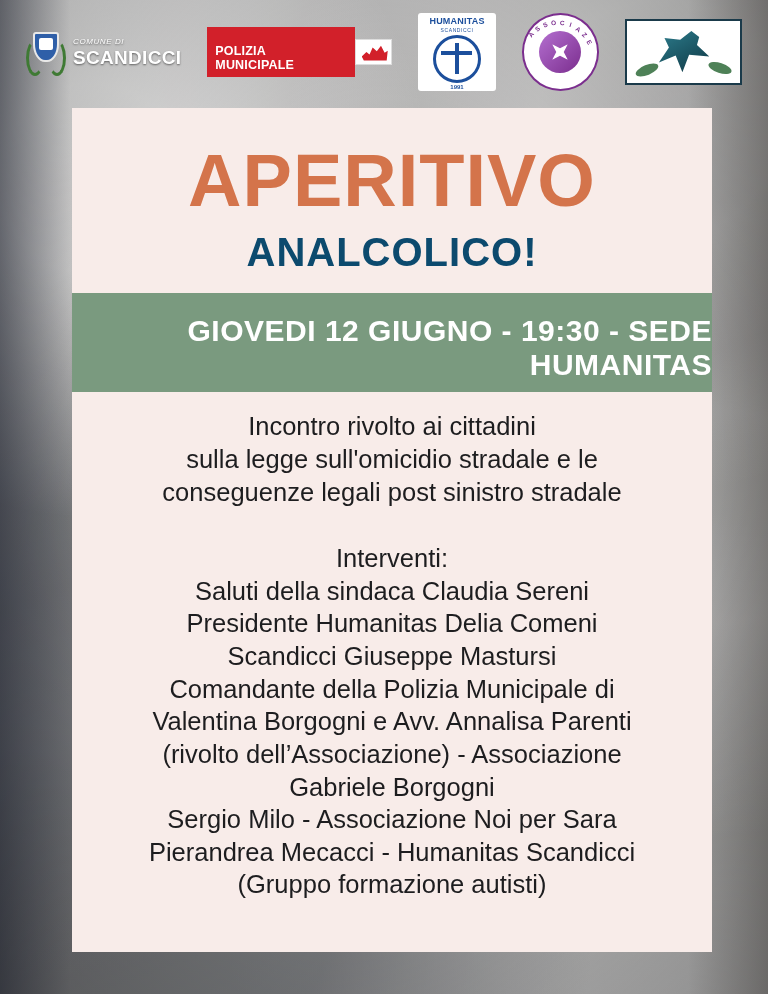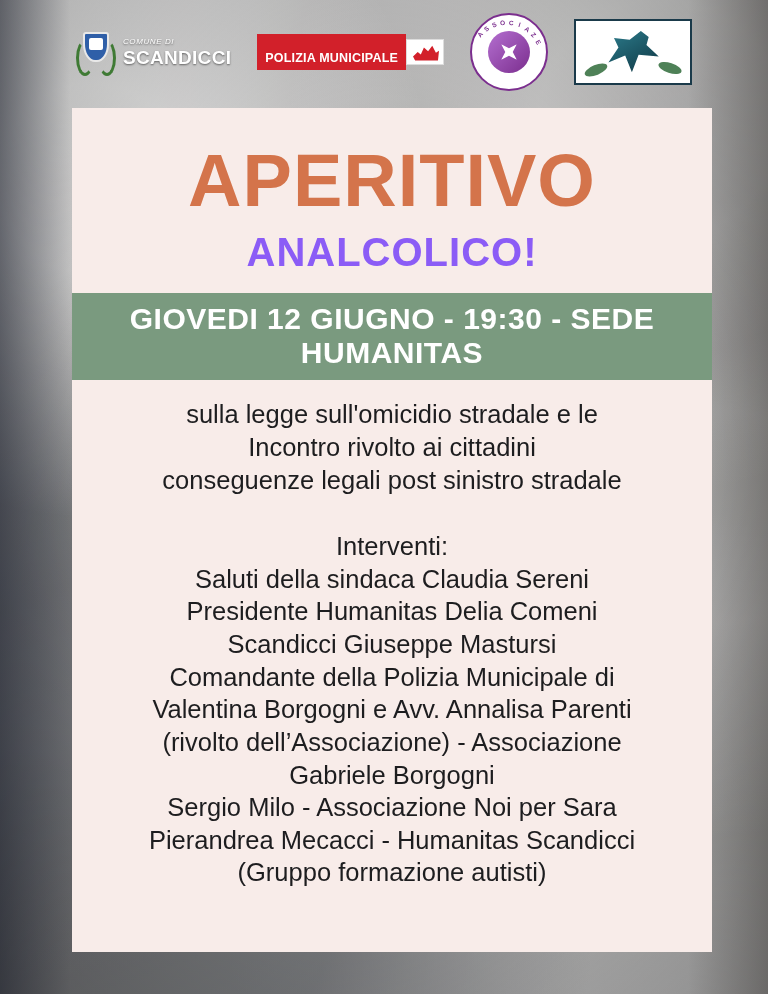--- a/index.html
+++ b/index.html
@@ -308,36 +308,37 @@
     font-size: 74px;
     line-height: 0.95;
     letter-spacing: 1px;
     margin: 14px 0 0 0;
   }
   .headline .line2 {
     display: block;
     margin-top: 12px;
   }
   .subhead {
-    color: #8b5cf6;
+    color: #0c4a6e;
     font-weight: bold;
     font-size: 40px;
     letter-spacing: 1px;
     margin-top: 14px;
   }
 
   .green-band {
     margin: 18px -20px 0 -20px;
     background: #7a9a7f;
     color: #ffffff;
     font-weight: bold;
     font-size: 30px;
     letter-spacing: 0.5px;
-    padding: 9px 0 10px 0;
+    padding: 21px 0 10px 0;
     font-stretch: condensed;
+    text-align: right;
   }
 
   .body-block {
     color: #1d1d1f;
     font-size: 25.5px;
     line-height: 1.28;
     margin-top: 18px;
   }
   .body-block .ln { display: block; }
 
@@ -373,20 +374,26 @@
       </div>
     </div>
 
     <div class="logo logo-polizia">
       <span class="pm-badge">POLIZIA MUNICIPALE</span>
       <span class="pm-flag">
           <span class="pegaso"></span>
         </span>
     </div>
 
+    <div class="logo logo-humanitas">
+      <span class="hum-title">HUMANITAS</span>
+      <span class="hum-sub">SCANDICCI</span>
+      <span class="hum-circle"></span>
+      <span class="hum-year">1991</span>
+    </div>
 
     <div class="logo logo-assoc">
       <div class="assoc-ring-text">
         <span style="top:4px;  transform: translateX(-50%) rotate(-52deg);">A</span>
         <span style="top:4px;  transform: translateX(-50%) rotate(-38deg);">S</span>
         <span style="top:4px;  transform: translateX(-50%) rotate(-24deg);">S</span>
         <span style="top:4px;  transform: translateX(-50%) rotate(-10deg);">O</span>
         <span style="top:4px;  transform: translateX(-50%) rotate(4deg);">C</span>
         <span style="top:4px;  transform: translateX(-50%) rotate(18deg);">I</span>
         <span style="top:4px;  transform: translateX(-50%) rotate(32deg);">A</span>
@@ -408,22 +415,22 @@
 
     <div class="headline">
       <span>APERITIVO</span>
     </div>
 
     <div class="subhead">ANALCOLICO!</div>
 
     <div class="green-band">GIOVEDI 12 GIUGNO - 19:30 - SEDE HUMANITAS</div>
 
     <div class="body-block">
+      <span class="ln">Incontro rivolto ai cittadini</span>
       <span class="ln">sulla legge sull'omicidio stradale e le</span>
-      <span class="ln">Incontro rivolto ai cittadini</span>
       <span class="ln">conseguenze legali post sinistro stradale</span>
     </div>
 
     <div class="speakers">
       <span class="ln">Interventi:</span>
       <span class="ln">Saluti della sindaca Claudia Sereni</span>
       <span class="ln">Presidente Humanitas Delia Comeni</span>
       <span class="ln">Scandicci Giuseppe Mastursi</span>
       <span class="ln">Comandante della Polizia Municipale di</span>
       <span class="ln">Valentina Borgogni e Avv. Annalisa Parenti</span>

